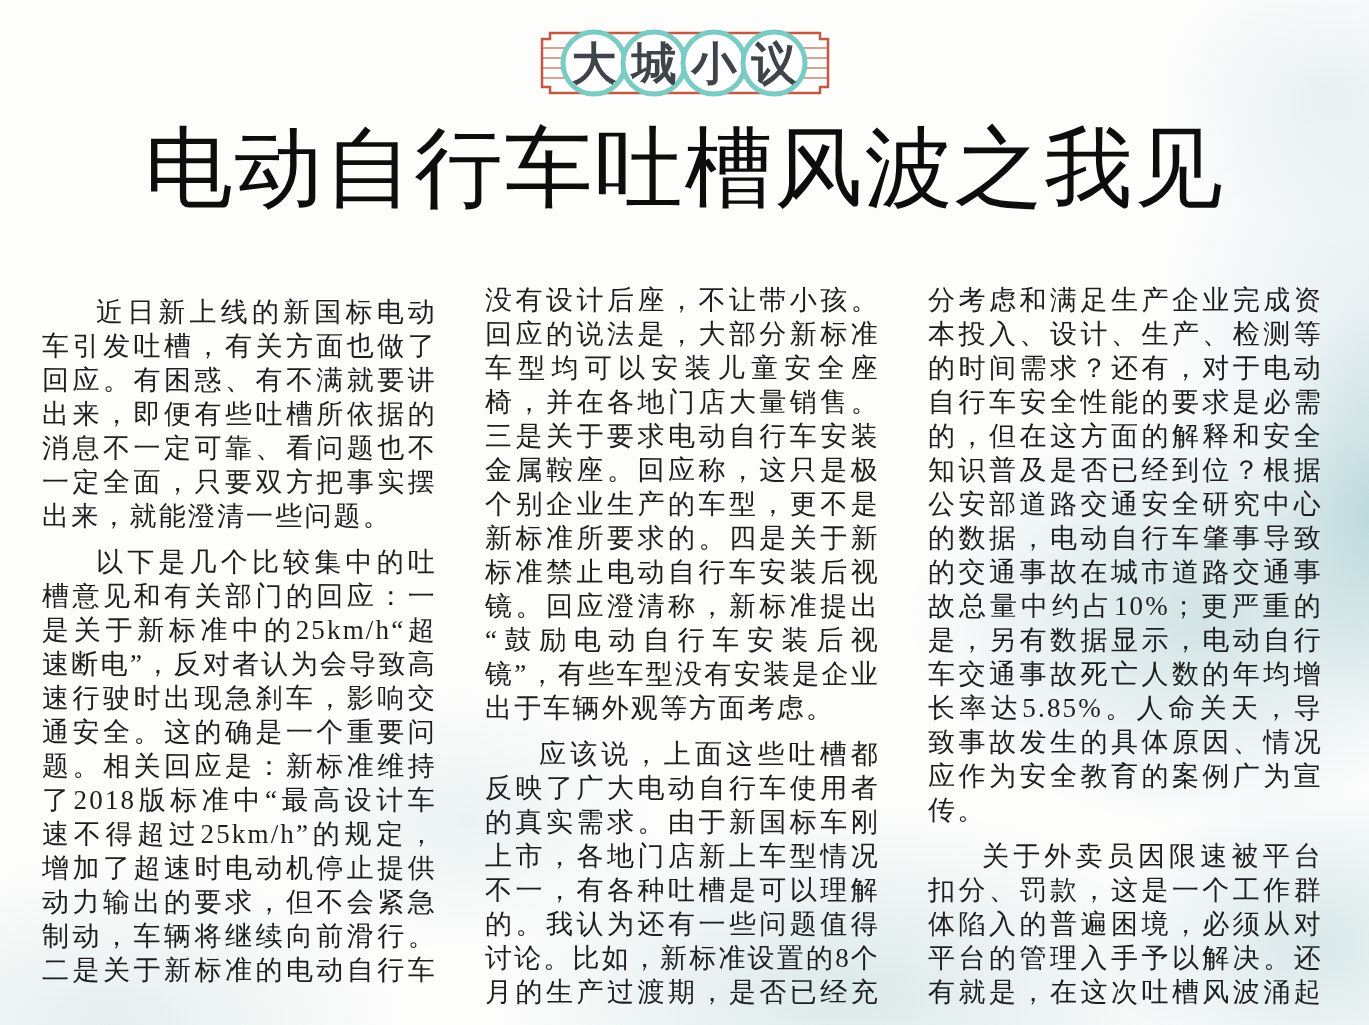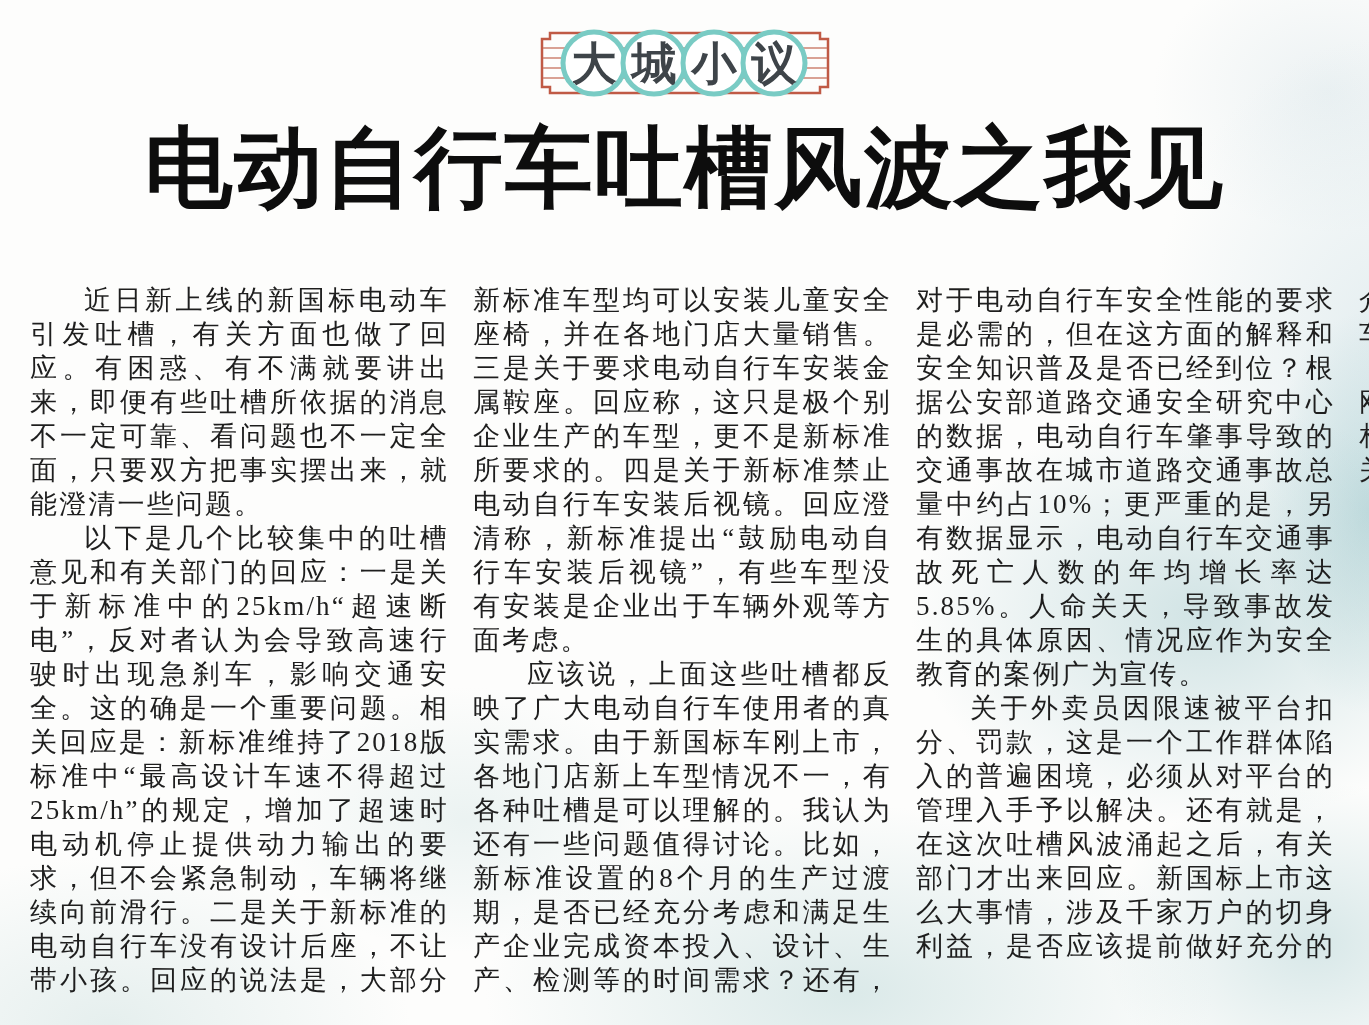--- a/index.html
+++ b/index.html
@@ -29,35 +29,35 @@
   .badge-char {
     font-family: "Liberation Serif", serif;
     font-size: 45px; font-weight: 600;
     fill: #3e4449;
   }
   .title {
     margin: 12px auto 0;
     text-align: center;
     font-size: 88px;
     line-height: 1.12;
-    font-weight: 700;
+    font-weight: 400;
     letter-spacing: 2px;
     color: #0d0d0d;
     font-family: "Liberation Serif", serif;
   }
   .article-body {
     position: absolute;
     left: 30px; right: 34px; top: 283px;
     height: 732px;
     column-count: 3;
     column-gap: 24px;
     column-fill: auto;
   }
   .article-body p {
-    margin: 0;
+    margin: 12px;
     text-indent: 2em;
     font-size: 27px;
     line-height: 34px;
     letter-spacing: 0.08em;
     text-align: justify;
     text-justify: inter-character;
     color: #1e1e1e;
   }
   .signature {
     margin-top: 18px;

